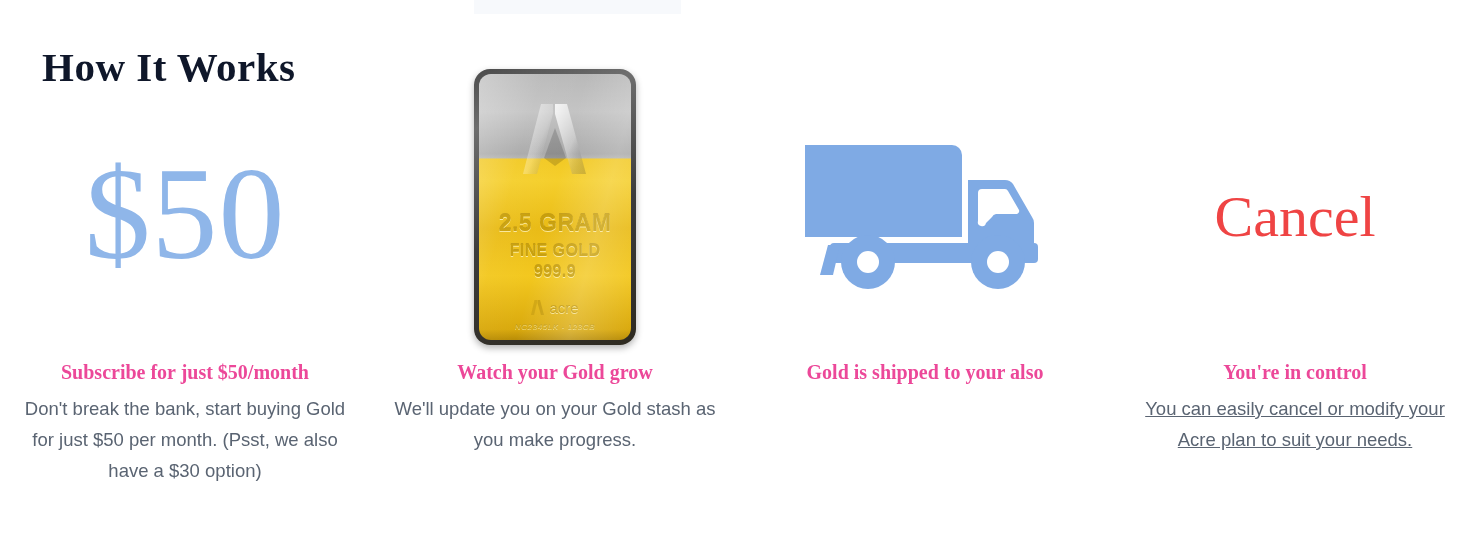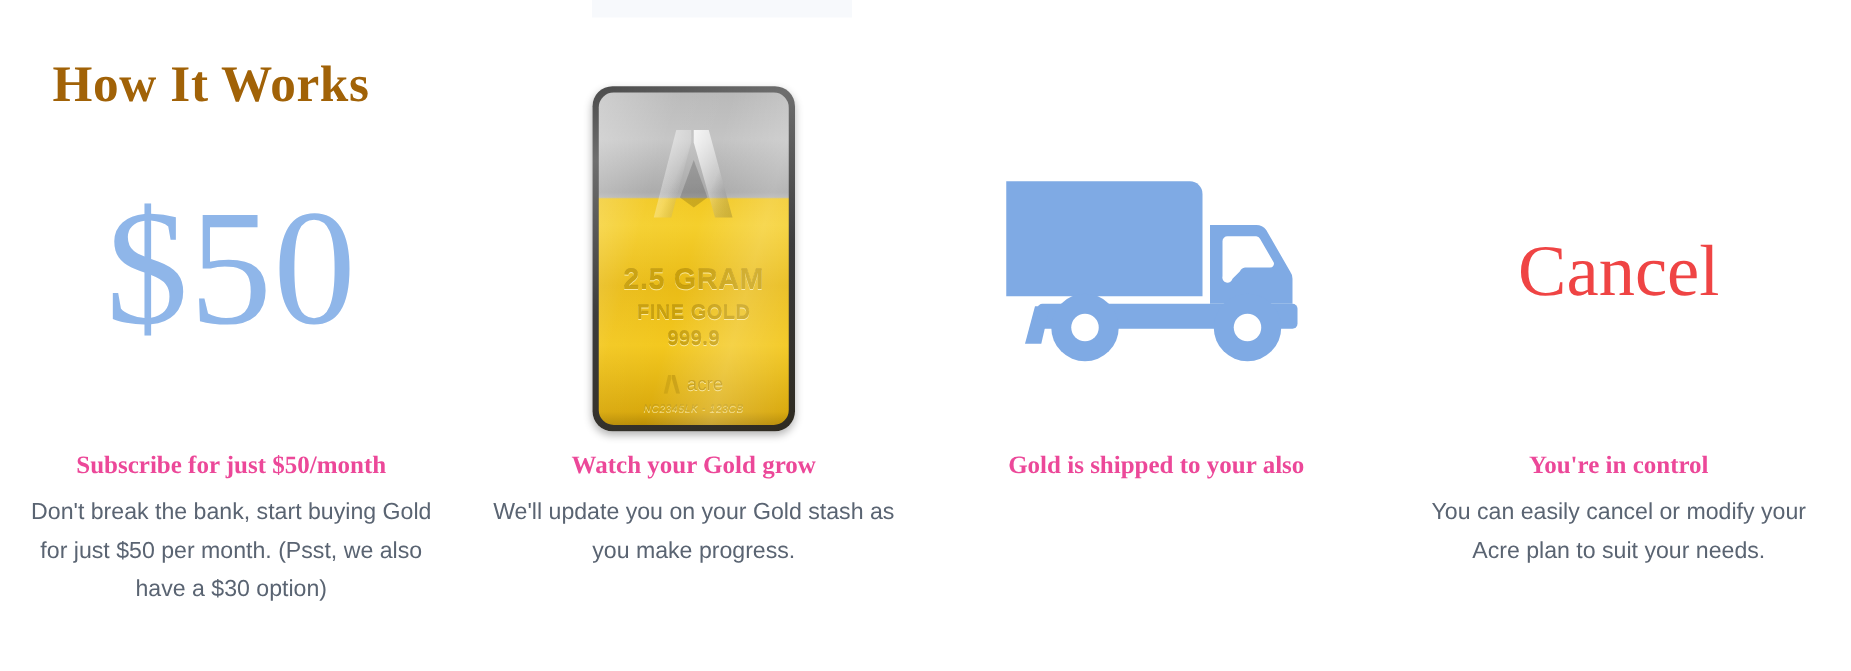--- a/index.html
+++ b/index.html
@@ -26,21 +26,21 @@
 
   .page-title {
     position: absolute;
     left: 42px;
     top: 17px;
     font-family: "Liberation Serif", serif;
     font-weight: bold;
     font-size: 41px;
     line-height: 46px;
     letter-spacing: 0.5px;
-    color: #a16207;
+    color: #0f172a;
     white-space: nowrap;
   }
 
   .columns {
     position: absolute;
     left: 0;
     top: 60px;
     width: 1481px;
     display: flex;
     flex-direction: row;
@@ -189,21 +189,21 @@
     font-family: "Liberation Sans", sans-serif;
     font-size: 18.5px;
     line-height: 31px;
     color: #5a6472;
     margin: 0;
     font-weight: 300;
   }
   .col-1 .caption-body { max-width: 330px; margin: 0 auto; }
   .col-2 .caption-body { max-width: 335px; margin: 0 auto; }
   .col-3 .caption-body { max-width: 325px; margin: 0 auto; }
-  .col-4 .caption-body { max-width: 335px; margin: 0 auto; }
+  .col-4 .caption-body { max-width: 335px; margin: 0 auto; text-decoration: underline; }
 </style>
 </head>
 <body>
 
 <div class="top-band"></div>
 
 <h1 class="page-title">How It Works</h1>
 
 <div class="columns">
 

